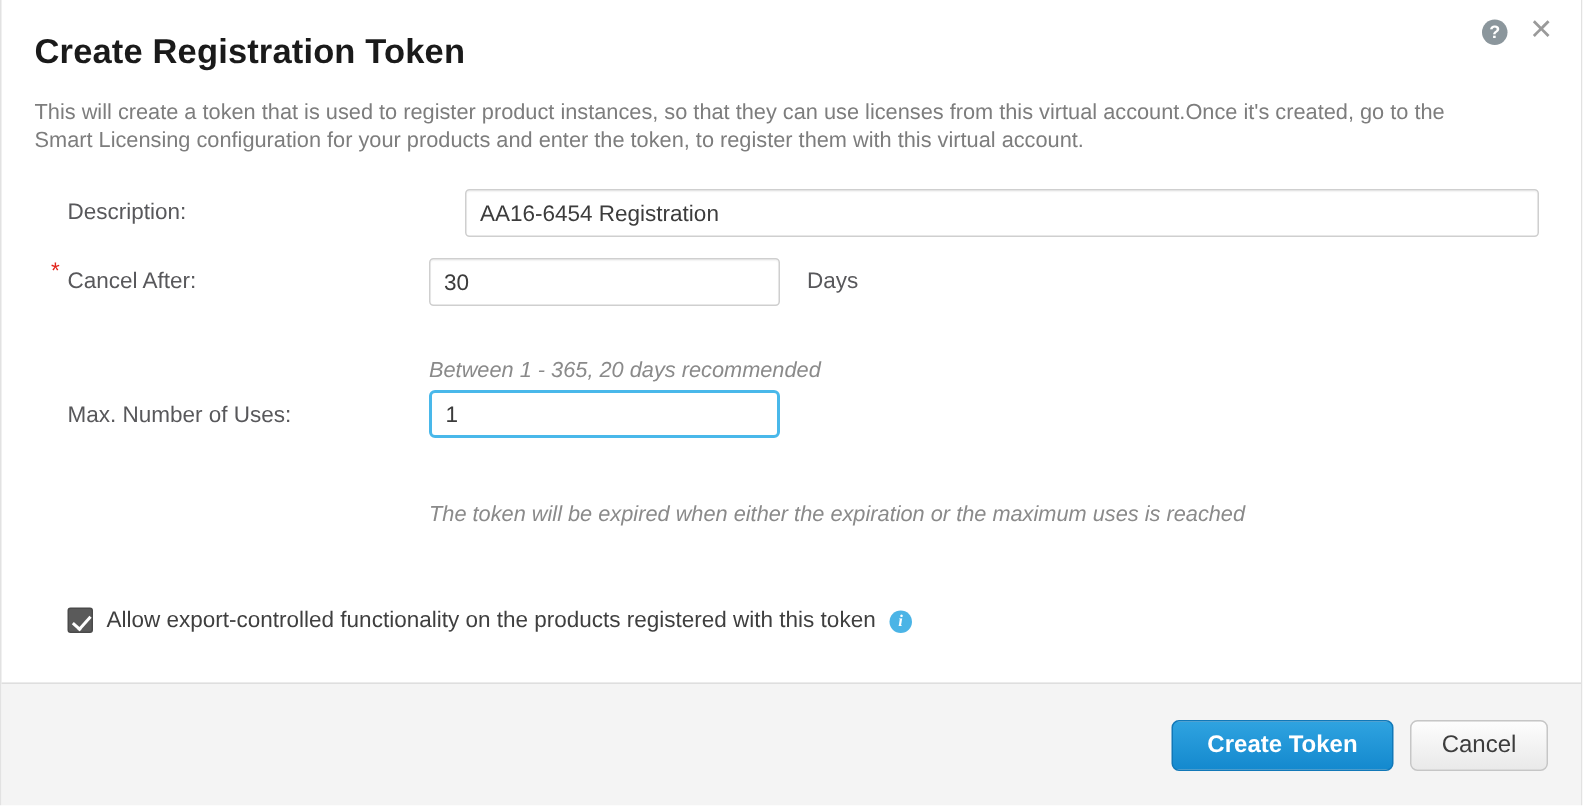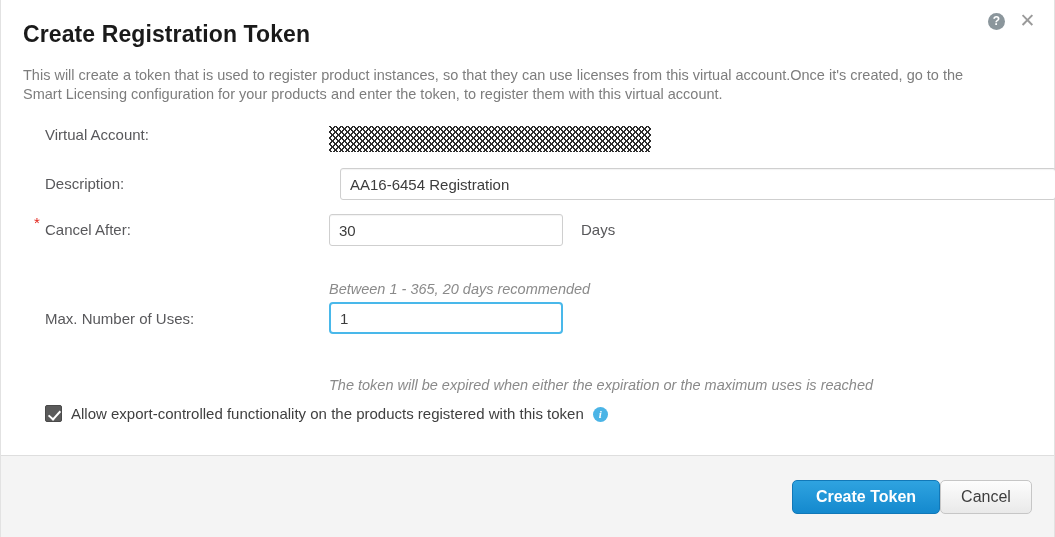--- a/index.html
+++ b/index.html
@@ -105,21 +105,21 @@
   .label-inner { display: inline-block; padding-left: 44px; }
   .req-star {
     position: absolute;
     left: 33px;
     top: 1px;
     color: #e2231a;
     font-size: 15px;
     line-height: 15px;
   }
 
-  .field { position: relative; margin-left: 43px; }
+  .field { position: relative; }
 
   
   .redacted {
     width: 322px;
     height: 26px;
     background-image:
       repeating-linear-gradient(135deg, #111 0 1.4px, transparent 1.4px 4.2px),
       repeating-linear-gradient(45deg, #111 0 1.4px, transparent 1.4px 4.2px);
     background-size: 6px 6px;
     opacity: .88;
@@ -208,20 +208,21 @@
   
   .footer {
     flex: 0 0 auto;
     height: 82px;
     background: #f4f4f4;
     border-top: 1px solid #dedede;
     display: flex;
     align-items: center;
     justify-content: flex-end;
     padding-right: 22px;
+    gap: 11px;
   }
   .btn {
     font-family: "Liberation Sans", sans-serif;
     font-size: 16px;
     border-radius: 5px;
     cursor: pointer;
     padding: 0 19px;
     height: 34px;
     line-height: 32px;
   }
@@ -252,28 +253,20 @@
       <div class="help-icon">?</div>
       <div class="close-icon">✕</div>
     </div>
 
     <div class="title">Create Registration Token</div>
 
     <div class="intro">This will create a token that is used to register product instances, so that they can use licenses from this virtual account.Once it's created, go to the Smart Licensing configuration for your products and enter the token, to register them with this virtual account.</div>
 
     <div class="form">
 
-      <div class="row" style="height:42px;">
-        <div class="label">
-          <span class="label-inner">Virtual Account:</span>
-        </div>
-        <div class="field">
-          <div class="redacted"></div>
-        </div>
-      </div>
 
       <div class="row" style="height:46px;gap:24px;">
         <div class="label" style="line-height:32px;">
           <span class="label-inner">Description:</span>
         </div>
         <div class="field">
           <input class="text-input input-desc" type="text" value="AA16-6454 Registration" style="">
         </div>
       </div>
 

